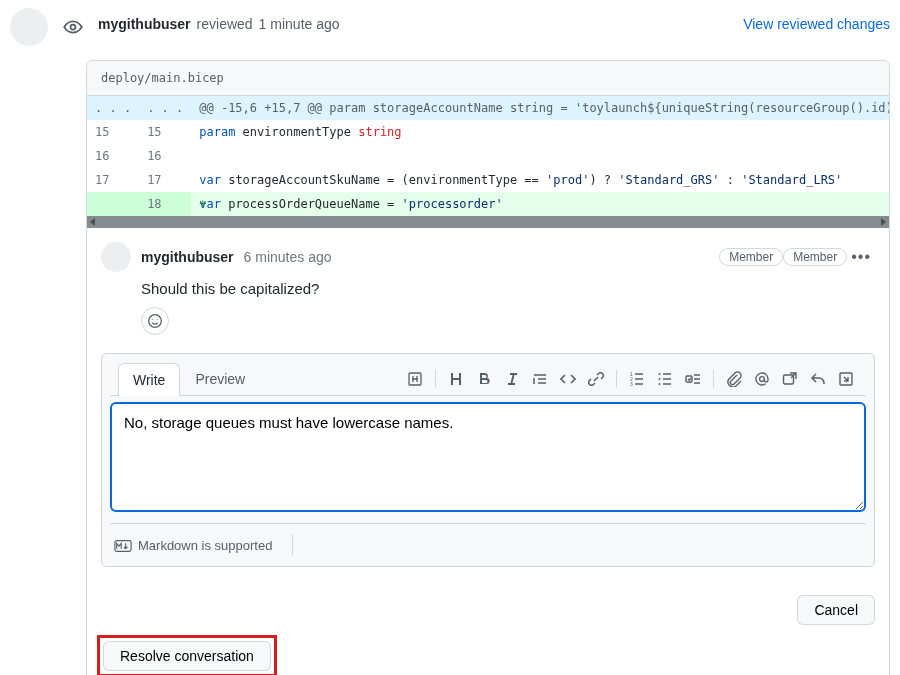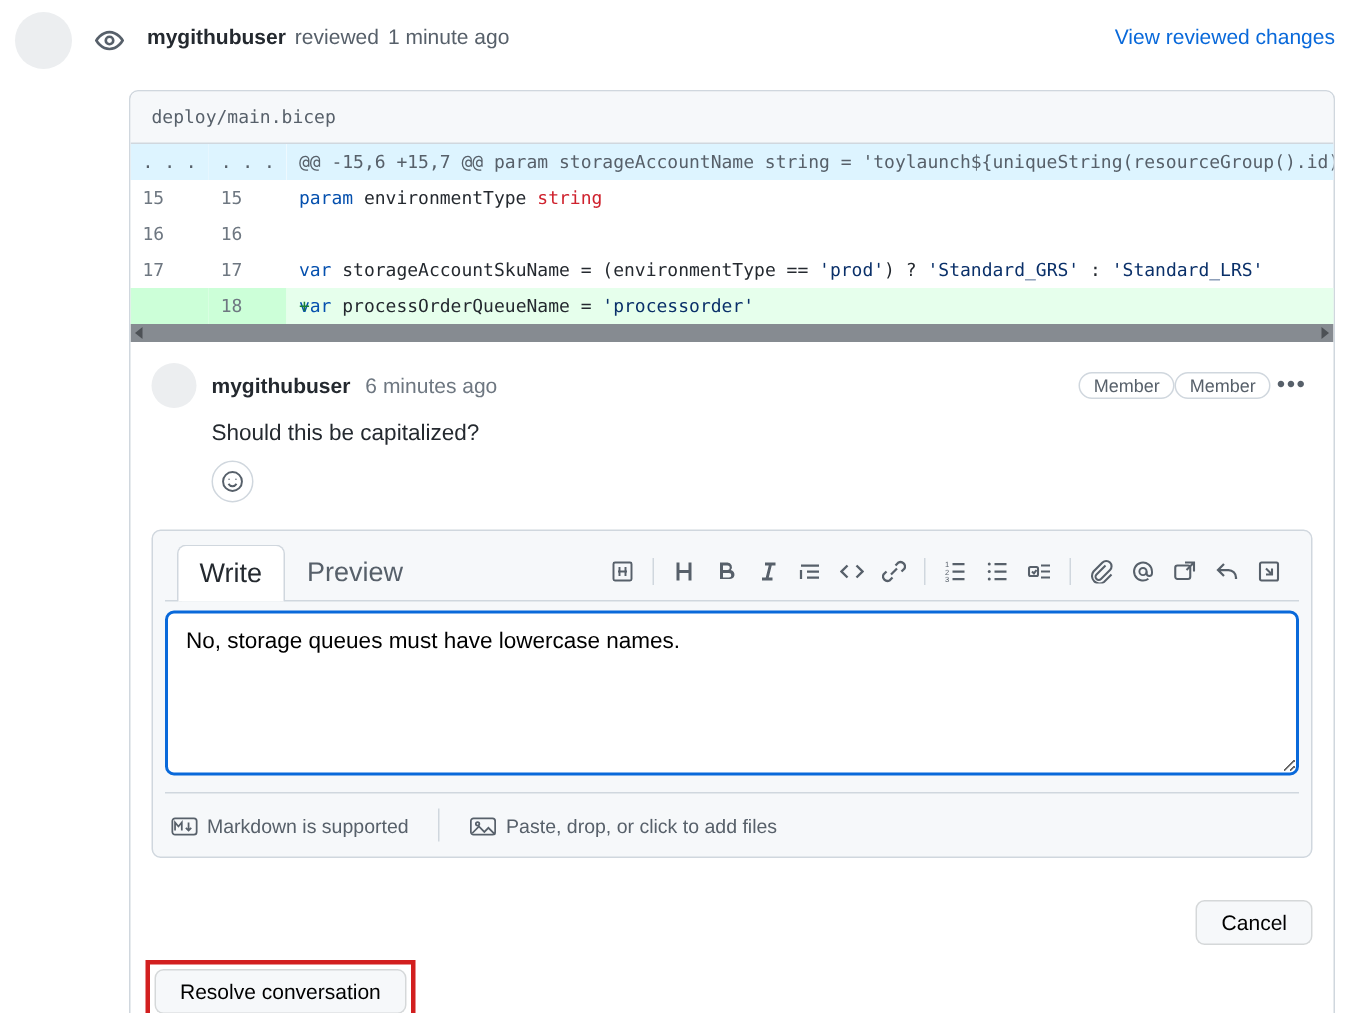--- a/index.html
+++ b/index.html
@@ -82,21 +82,21 @@
   .react-btn {
     margin-left: 40px; width: 28px; height: 28px; border: 1px solid #d0d7de;
     border-radius: 50%; display: flex; align-items: center; justify-content: center;
     color: #57606a; background: #fff;
   }
   .reply-box {
     margin-top: 18px; border: 1px solid #d0d7de; border-radius: 6px;
     background: #f6f8fa; padding: 8px;
   }
   .tabs-row { display: flex; align-items: center; border-bottom: 1px solid #d0d7de; padding: 0 8px; }
-  .tab { padding: 8px 14px; font-size: 18px; color: #57606a; border: 1px solid transparent; border-bottom: none; border-radius: 6px 6px 0 0; cursor: pointer; }
+  .tab { padding: 8px 14px; font-size: 14px; color: #57606a; border: 1px solid transparent; border-bottom: none; border-radius: 6px 6px 0 0; cursor: pointer; }
   .tab.active { background: #fff; border-color: #d0d7de; color: #24292f; margin-bottom: -1px; }
   .toolbar-icons { margin-left: auto; display: flex; gap: 12px; color: #57606a; align-items: center; padding-right: 4px; }
   .toolbar-icons .sep { width: 1px; height: 18px; background: #d0d7de; }
   .toolbar-icons svg { display: block; }
   .textarea {
     width: 100%; min-height: 110px; resize: vertical;
     border: 2px solid #0969da; border-radius: 6px;
     padding: 10px 12px; font-size: 15px; font-family: inherit;
     background: #fff; margin-top: 6px; outline: none;
   }
@@ -284,27 +284,20 @@
       </div>
       <textarea class="textarea" style="">No, storage queues must have lowercase names.</textarea>
       <div class="md-row">
         <span>
           <svg width="18" height="14" viewBox="0 0 20 14" fill="none" stroke="#57606a" stroke-width="1.3">
               <rect x="1" y="1" width="18" height="12" rx="2"></rect>
               <path d="M3 10V4l2.5 3L8 4v6M13 4v6M11 8l2 2 2-2"></path>
             </svg><span>Markdown is supported</span>
         </span>
         <span class="divider"></span>
-        <span>
-          <svg width="18" height="14" viewBox="0 0 20 14" fill="none" stroke="#57606a" stroke-width="1.3">
-              <rect x="1" y="1" width="18" height="12" rx="2"></rect>
-              <circle cx="6" cy="5" r="1.3"></circle>
-              <path d="M2 12l5-5 4 4 3-3 5 5"></path>
-            </svg><span>Paste, drop, or click to add files</span>
-        </span>
       </div>
     </div>
   </div>
 
   <div class="btn-row">
     <button class="btn">Cancel</button>
   </div>
 
   <div class="resolve-row">
     <span class="hl-red" style="padding:2px;">

